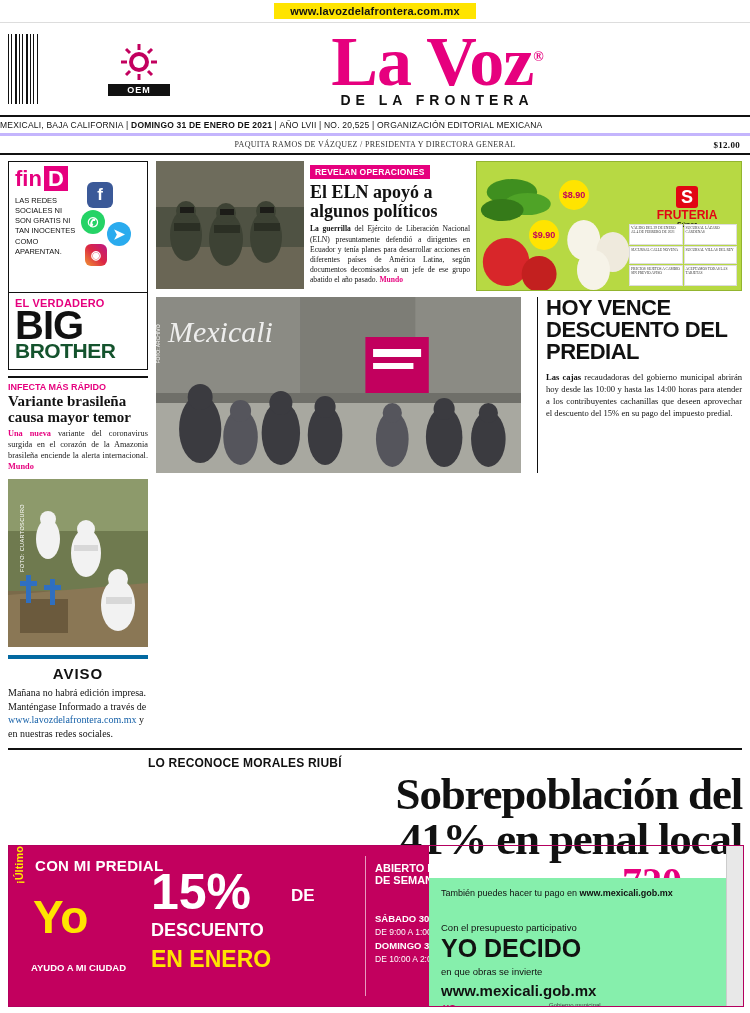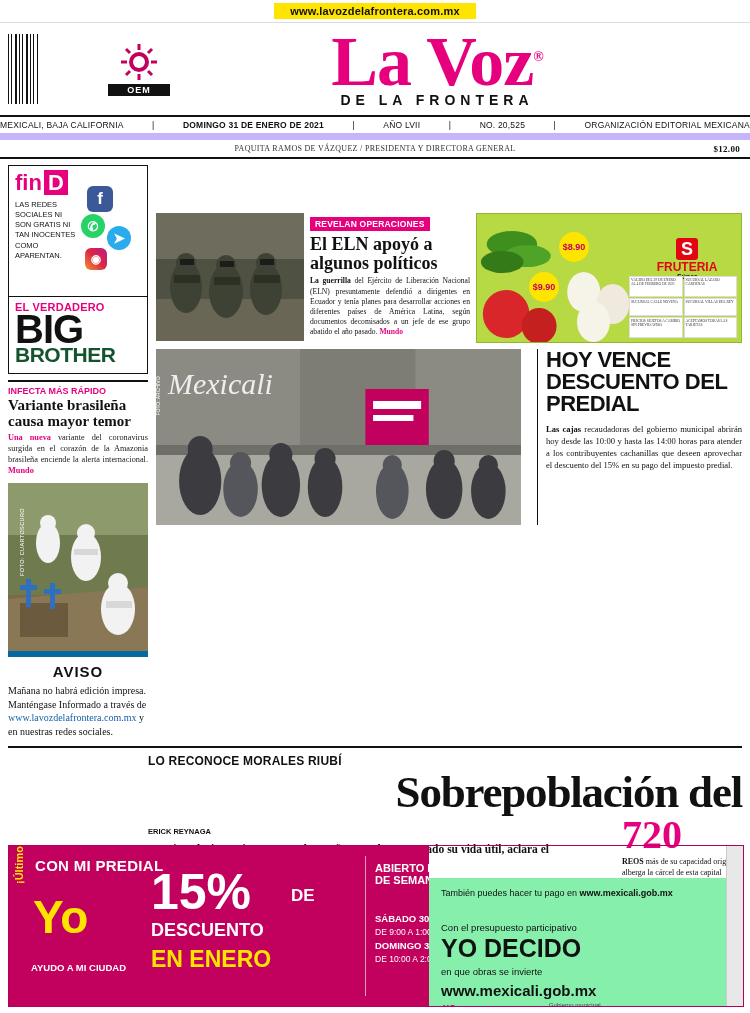--- a/index.html
+++ b/index.html
@@ -51,37 +51,37 @@
     color:#e6007e;letter-spacing:-1px;line-height:.92;
   }
   .logo .reg{font-size:14px;vertical-align:super;}
   .logo .frontera{
     font-family:"Liberation Sans",sans-serif;font-size:14px;letter-spacing:5px;
     color:#111;font-weight:bold;margin-top:-2px;
   }
 
   
   .inforow{
-    height:16px;display:flex;align-items:center;justify-content:space-between;
+    height:16px;display:flex;align-items:center;justify-content:flex-start;
     font-family:"Liberation Sans",sans-serif;font-size:8.5px;color:#111;
-    border-bottom:7px solid #c4b5fd;letter-spacing:.2px;
+    border-bottom:3px solid #c4b5fd;letter-spacing:.2px;
   }
   .inforow b{font-weight:bold;}
   .inforow2{
     height:17px;display:flex;align-items:center;justify-content:center;position:relative;
     font-family:Liberation Serif, serif;font-size:8px;color:#333;
     border-bottom:2px solid #111;letter-spacing:.3px;
   }
   .price{position:absolute;right:10px;font-weight:bold;font-size:9px;color:#111;}
 
   
   .content{position:relative;width:750px;padding:0;}
   .cols{display:flex;padding:6px 8px 0 8px;gap:8px;}
   .colL{width:140px;}
-  .colR{flex:1;margin-top:48px;}
+  .colR{flex:1;}
 
   
   .findblock{border:1px solid #111;padding:6px 6px 8px 6px;position:relative;height:116px;overflow:hidden;}
   .findblock .fin{
     font-family:"Liberation Sans",sans-serif;font-weight:bold;font-size:22px;color:#e6007e;line-height:1;
   }
   .findblock .fin .d{background:#e6007e;color:#fff;padding:0 4px;margin-left:2px;}
   .findblock .lead{
     font-family:"Liberation Sans",sans-serif;font-size:7.5px;line-height:1.35;margin-top:6px;width:62px;
     color:#111;text-transform:uppercase;
@@ -112,21 +112,21 @@
   .lbody{font-family:"Liberation Serif",serif;font-size:8.3px;line-height:1.32;color:#222;margin-top:4px;text-align:justify;}
   .lbody .pk{color:#e6007e;font-weight:bold;}
   .lbody .sec{color:#e6007e;font-weight:bold;}
 
   .photoL{width:100%;height:168px;margin-top:6px;position:relative;overflow:hidden;background:#6b7a52;}
   .photoL .credit{
     position:absolute;left:-20px;top:56px;transform:rotate(-90deg);
     font-family:"Liberation Sans",sans-serif;font-size:5.5px;color:#fff;letter-spacing:.4px;
   }
 
-  .aviso{border-top:6px solid #0369a1;margin-top:0;padding-top:6px;text-align:center;}
+  .aviso{border-top:4px solid #0369a1;margin-top:8px;padding-top:6px;text-align:center;}
   .aviso .t{font-family:"Liberation Sans",sans-serif;font-weight:bold;font-size:15px;letter-spacing:1px;}
   .aviso .b{font-family:"Liberation Serif",serif;font-size:10px;line-height:1.35;margin-top:4px;text-align:left;}
   .aviso .b a{color:#1560a8;text-decoration:none;}
 
   
   .toprow{display:flex;gap:6px;}
   .photoTop{width:148px;height:128px;position:relative;overflow:hidden;background:#4a4a42;}
   .photoTop .credit{position:absolute;left:-16px;top:40px;transform:rotate(-90deg);font-family:"Liberation Sans",sans-serif;font-size:5px;color:#fff;}
   .elnBox{width:160px;}
   .elnBox .kick{
@@ -509,20 +509,21 @@
 
       </div>
     </div>
 
     <div class="mainstory">
       <div class="mleft"></div>
       <div class="mright">
         <div class="mainkick">LO RECONOCE MORALES RIUBÍ</div>
         <div class="maintitle">
           <div>Sobrepoblación del</div>
+          <div>41% en penal local</div>
         </div>
         <div style="display:flex;gap:10px;">
           <div style="flex:1;">
             <div class="byline">ERICK REYNAGA</div>
             <div class="deck">Esas instalaciones tienen cerca de 70 años y ya han superado su vida útil, aclara el funcionario</div>
             <div class="colstext">
               <div class="c">El Centro de Reinserción Social de Mexicali alberga a más de 2 mil 500 internos, lo cual representa una sobrepoblación del 41%, ya</div>
               <div class="c">que su capacidad instalada es de 1 mil 780, de acuerdo con cifras entregadas por el mismo Sistema Estatal de Penitenciario.</div>
               <div class="c">
                 <span>Salvador Morales Riubí, comisionado Estatal de Sistema Penitenciario, detalló que éste es un tema del cual muchas veces asociedades encargadas no desean hablar, pero es una realidad que se vive en esos centros.</span>

